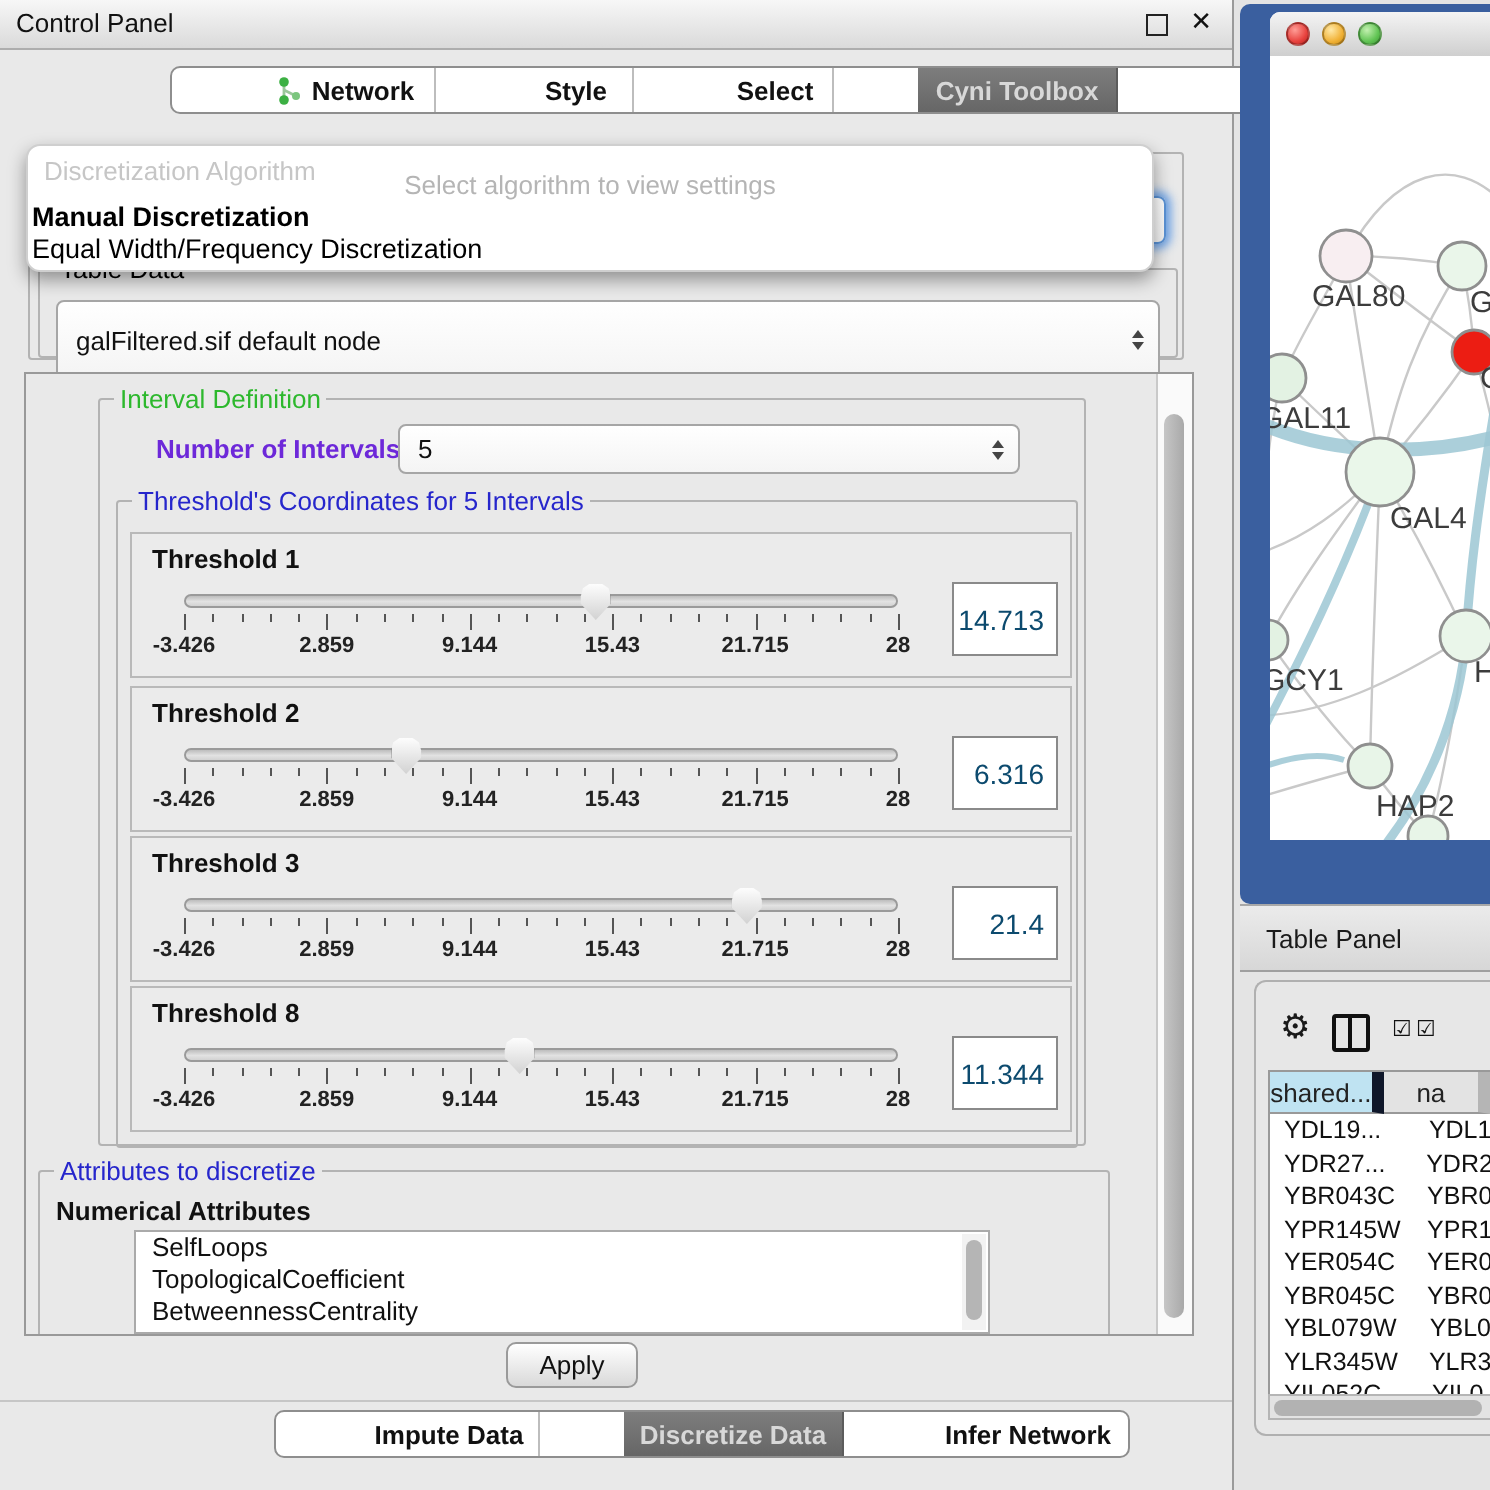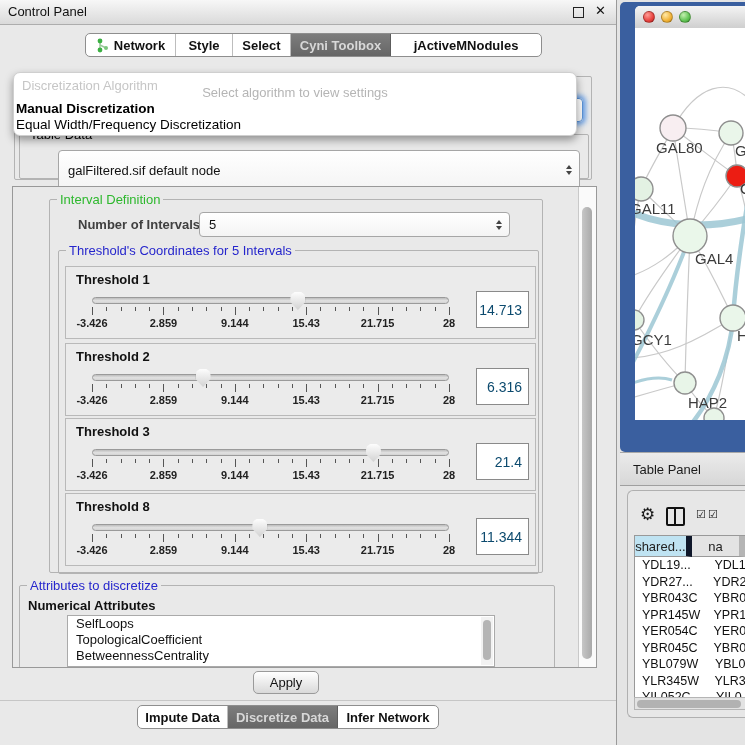--- a/index.html
+++ b/index.html
@@ -6,21 +6,21 @@
   body{width:745px;height:745px;position:relative;overflow:hidden;background:#e4e4e4;
        font-family:"Liberation Sans","DejaVu Sans",sans-serif;-webkit-font-smoothing:antialiased;}
   
   .cp{position:absolute;left:0;top:0;width:616px;height:745px;background:#e9e9e9;border-right:1px solid #9a9a9a;}
   .cp-titlebar{position:absolute;left:0;top:0;right:0;height:24px;background:linear-gradient(#f7f7f7,#dadada);border-bottom:1px solid #adadad;}
   .cp-title{position:absolute;left:8px;top:4px;font-size:13px;color:#111;}
   .wbtn-float{position:absolute;right:32px;top:7px;width:9px;height:9px;border:1.5px solid #222;background:transparent;}
   .wbtn-close{position:absolute;right:10px;top:3px;font-size:13px;font-weight:bold;color:#111;}
   
   .seg{position:absolute;display:flex;height:24px;border:1px solid #8e8e8e;border-radius:5px;overflow:hidden;background:#fff;box-sizing:border-box;}
-  .seg .tab{display:flex;align-items:center;justify-content:center;font-size:13px;font-weight:600;color:#111;border-right:1px solid #bdbdbd;box-sizing:border-box;gap:5px;}
+  .seg .tab{display:flex;align-items:center;justify-content:center;font-size:13px;font-weight:600;color:#111;border-right:1px solid #bdbdbd;box-sizing:border-box;gap:5px;margin-left:42px;}
   .seg .tab:last-child{border-right:none;}
   .seg .tab.sel{background:linear-gradient(#7d7d7d,#666);color:#d8d8d8;border-right:1px solid #5c5c5c;}
   .topseg{left:85px;top:33px;}
   .botseg{left:137px;top:705px;}
   .cp-divider{position:absolute;left:0;top:700px;width:616px;border-top:1px solid #c6c6c6;}
   
   .group{position:absolute;border:1px solid #b3b3b3;border-radius:2px;box-sizing:border-box;}
   .legend{position:absolute;top:-8px;left:7px;background:#e9e9e9;padding:0 3px;font-size:13px;line-height:15px;white-space:nowrap;}
   .legend.green{color:#2db82d;}
   .legend.blue{color:#2626cc;}
@@ -136,42 +136,42 @@
   <div class="group" style="left:14px;top:76px;width:578px;height:104px;">
     <div class="combo focusring" style="left:8px;top:21px;right:8px;height:24px;">
       <span class="spin">
           <i class="up"></i>
           <i class="dn"></i>
         </span>
     </div>
 
     <div class="group" style="left:4px;top:57px;width:570px;height:45px;">
       <span class="legend">Table Data</span>
-      <div class="combo" style="left:8px;top:15px;right:8px;height:40px;margin-left:30px;">
+      <div class="combo" style="left:8px;top:15px;right:8px;height:40px;">
         <span>galFiltered.sif default node</span>
         <span class="spin">
             <i class="up"></i>
             <i class="dn"></i>
           </span>
       </div>
     </div>
   </div>
 
   <div class="popup">
     <div class="prompt">Select algorithm to view settings</div>
     <div class="item b">Manual Discretization</div>
     <div class="item r">Equal Width/Frequency Discretization</div>
   </div>
   <span class="algo-legend-faint">Discretization Algorithm</span>
 
   <div class="scrollpane">
 
     <div class="group" style="left:36px;top:12px;width:494px;height:374px;">
       <span class="legend green">Interval Definition</span>
-      <span style="position:absolute;left:28px;top:17px;font-size:13px;font-weight:bold;color:#404040;">Number of Intervals</span>
+      <span style="position:absolute;left:28px;top:17px;font-size:13px;font-weight:bold;color:#6d28d9;">Number of Intervals</span>
       <div class="combo" style="left:149px;top:12px;width:311px;height:25px;">
         <span>5</span>
         <span class="spin">
             <i class="up"></i>
             <i class="dn"></i>
           </span>
       </div>
 
       <div class="group" style="left:8px;top:50px;width:481px;height:324px;">
         <span class="legend blue">Threshold's Coordinates for 5 Intervals</span>

